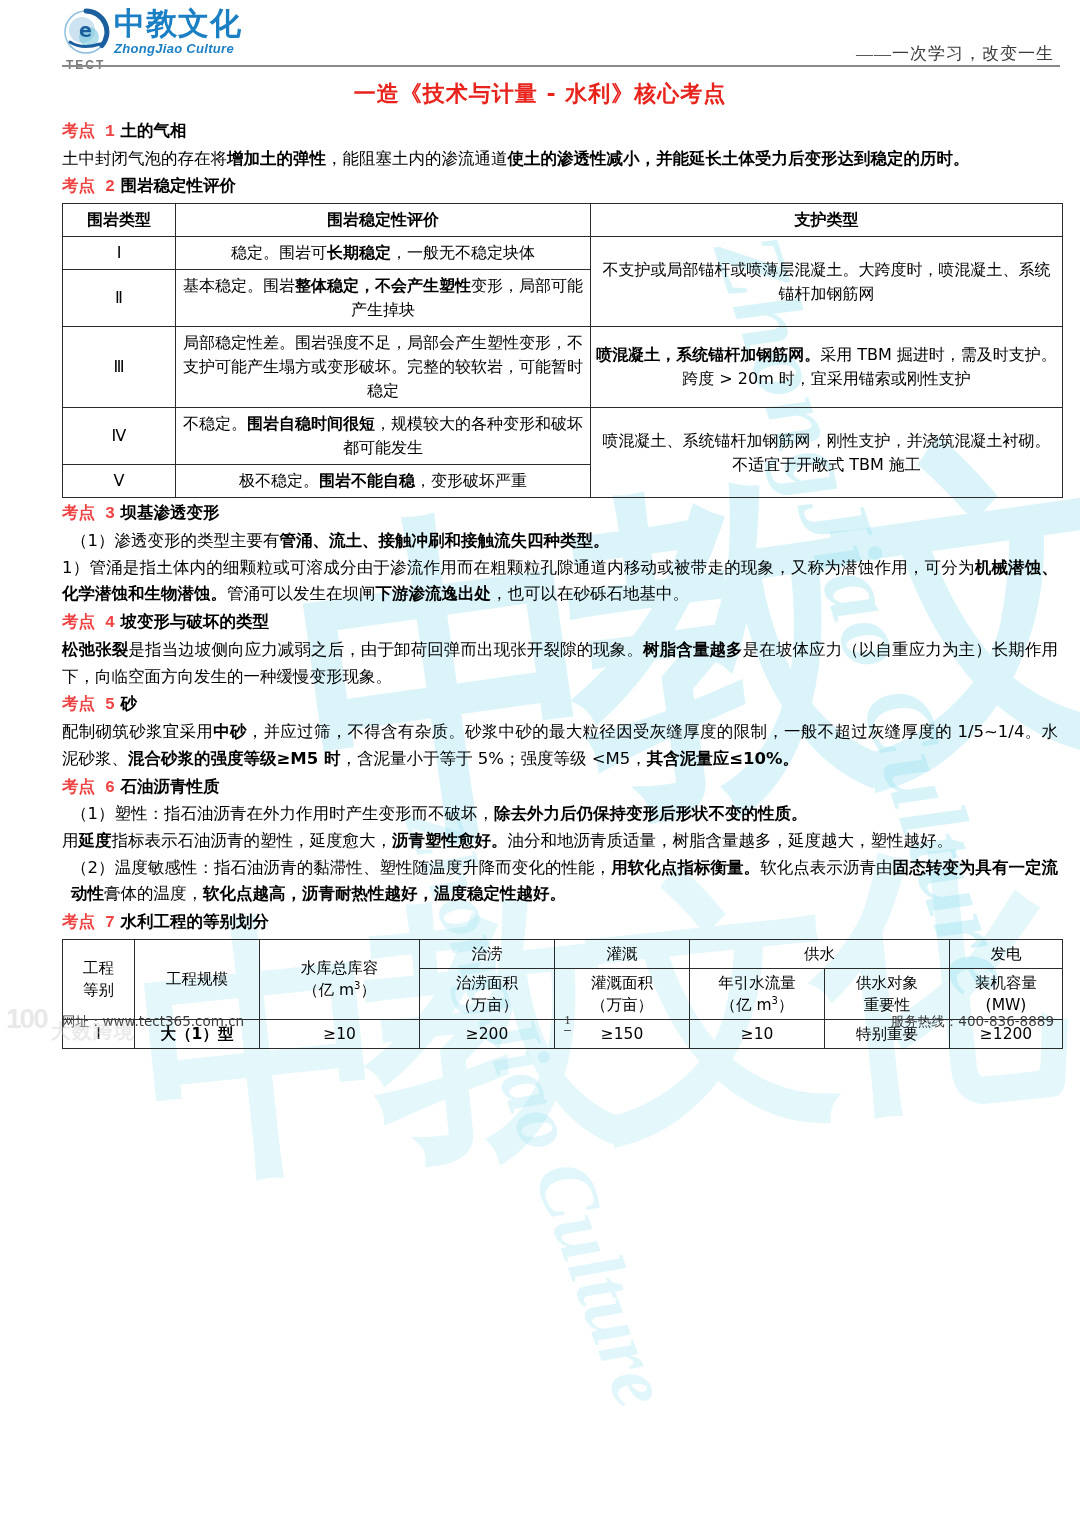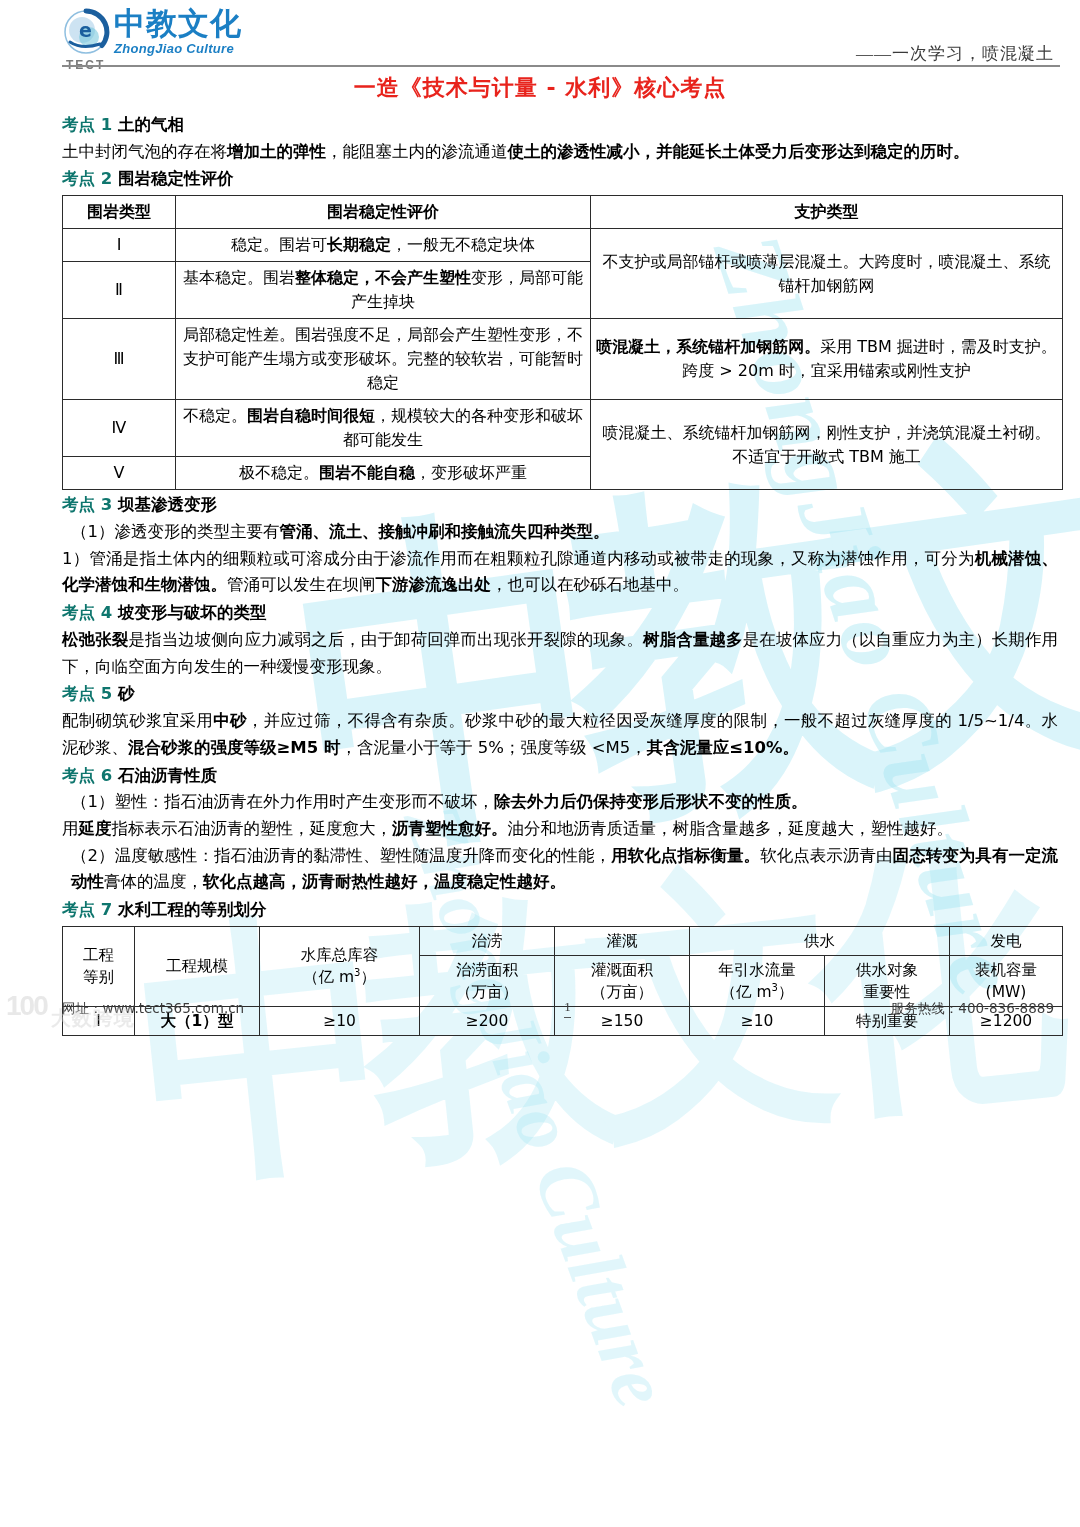--- a/index.html
+++ b/index.html
@@ -92,35 +92,35 @@
     border-top:2px solid #8a8a8a;
   }
 
   
   .doc-title{
     text-align:center;
     color:#e8231c;
     font-weight:700;
     font-size:22px;
     letter-spacing:1px;
-    margin:3px 0 10px 0;
+    margin:9px 0 10px 0;
     font-family:"DejaVu Sans","Liberation Sans",sans-serif;
   }
 
   
   .content{ padding: 0 22px 0 62px; }
 
   .kp{
     margin:2px 0 1px 0;
     font-size:16.5px;
     font-weight:700;
     font-family:"DejaVu Sans","Liberation Sans",sans-serif;
     line-height:1.5;
   }
-  .kp .kp-tag{ color:#0f766e; }
+  .kp .kp-tag{ color:#ef4444;font-family:Liberation Mono, monospace; }
   .kp .kp-title{ color:#000; }
 
   p.para{
     margin:0 0 0 0;
     font-size:16.5px;
     line-height:1.62;
     text-align:justify;
     font-family:"DejaVu Sans","Liberation Sans",sans-serif;
     letter-spacing:0px;
   }
@@ -203,21 +203,21 @@
           <text x="17" y="29" font-family="DejaVu Sans, sans-serif" font-size="19" font-weight="700" fill="#1b5f9e">e</text>
           <path d="M8 34 q12 8 30 2" fill="none" stroke="#1b5f9e" stroke-width="3" stroke-linecap="round"></path>
         </svg>
       </div>
       <div>
         <div class="logo-text-cn">中教文化</div>
         <div class="logo-text-en">ZhongJiao Culture</div>
       </div>
       <div class="logo-tect">TECT</div>
     </div>
-    <div class="tagline">——一次学习，喷混凝土</div>
+    <div class="tagline">——一次学习，改变一生</div>
     <div class="header-rule"></div>
   </div>
 
   <div class="doc-title">一造《技术与计量 - 水利》核心考点</div>
 
   <div class="content">
 
     <div class="kp">
       <span class="kp-tag">考点 1</span>
       <span class="kp-title">土的气相</span>

